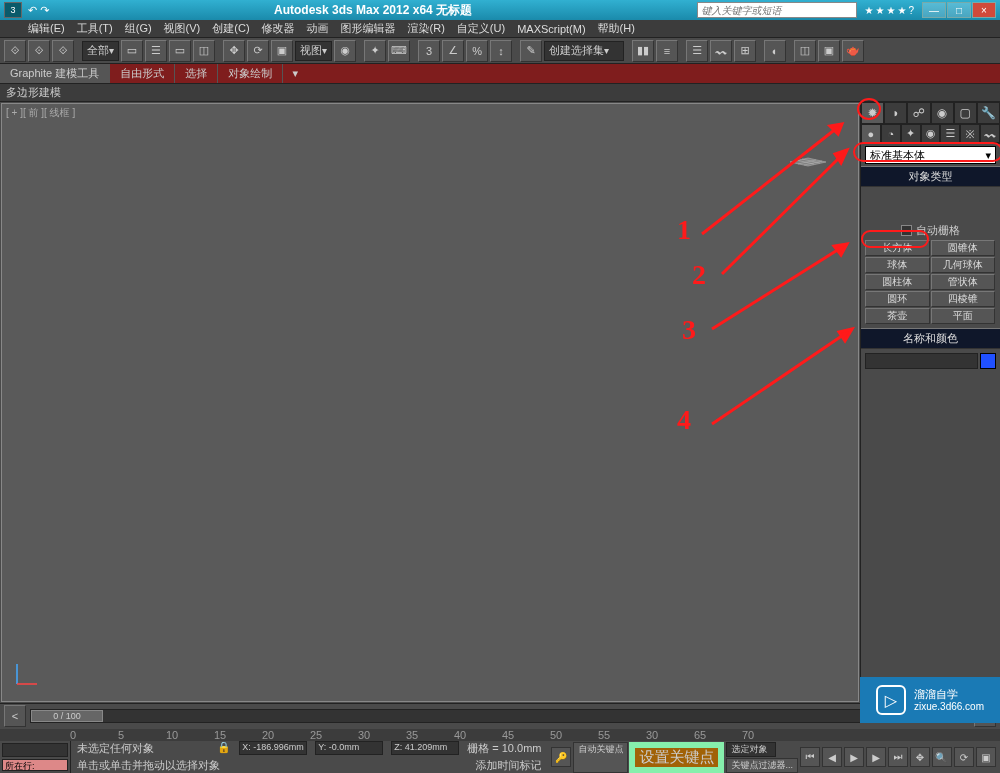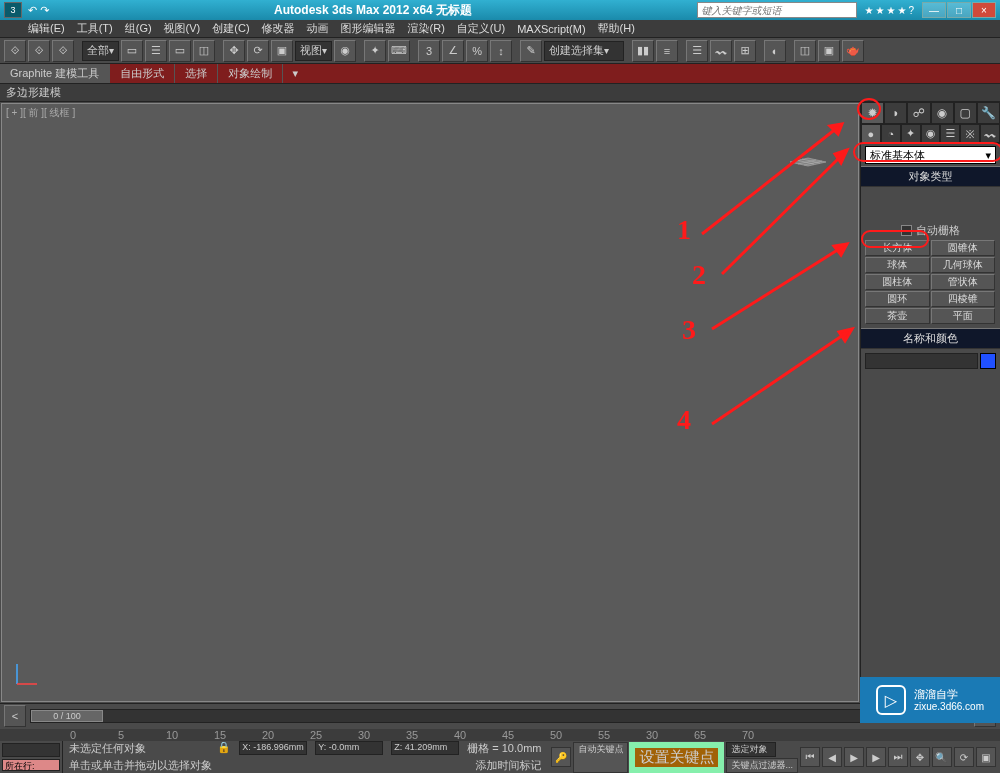--- a/index.html
+++ b/index.html
@@ -70,21 +70,21 @@
 .red-circle { position: absolute; border: 2px solid #ff1a1a; border-radius: 50%; pointer-events: none; }
 
 
 .bottom { height: 70px; background: #3c3c3c; border-top: 1px solid #222; display: flex; flex-direction: column; }
 .timeline { height: 28px; display: flex; align-items: center; padding: 0 4px; gap: 4px; background: #4a4a4a; }
 .time-slider { flex: 1; height: 14px; background: #333; border: 1px solid #222; position: relative; }
 .time-thumb { position: absolute; left: 0; width: 72px; height: 12px; background: #666; border: 1px solid #888; font-size: 9px; text-align: center; color: #ccc; }
 .ruler { height: 14px; background: #3c3c3c; display: flex; font-size: 9px; color: #999; padding-left: 70px; }
 .ruler span { width: 48px; }
 .status { flex: 1; display: flex; align-items: stretch; background: #4a4a4a; }
-.status-left { width: 63px; border-right: 1px solid #222; }
+.status-left { width: 71px; border-right: 1px solid #222; }
 .status-mid { flex: 1; display: flex; flex-direction: column; justify-content: center; padding: 0 6px; gap: 2px; }
 .status-mid > div { font-size: 10px; color: #ccc; display: flex; align-items: flex-start; gap: 8px; }
 .coord-inp { width: 68px; height: 14px; background: #333; border: 1px solid #222; color: #ccc; font-size: 9px; padding: 0 2px; }
 .status-right { display: flex; align-items: center; gap: 2px; padding: 0 4px; }
 .sbtn { width: 20px; height: 20px; background: #555; border: 1px solid #333; display: flex; align-items: center; justify-content: center; font-size: 10px; color: #ccc; }
 
 
 .watermark { position: absolute; right: 0; bottom: 50px; background: #1a7ab5; color: #fff; padding: 8px 16px; display: flex; align-items: center; gap: 8px; font-size: 16px; }
 .watermark .logo { width: 30px; height: 30px; border: 2px solid #fff; border-radius: 6px; display: flex; align-items: center; justify-content: center; font-size: 16px; }
 .watermark .wm-text { display: flex; flex-direction: column; line-height: 1.1; }

